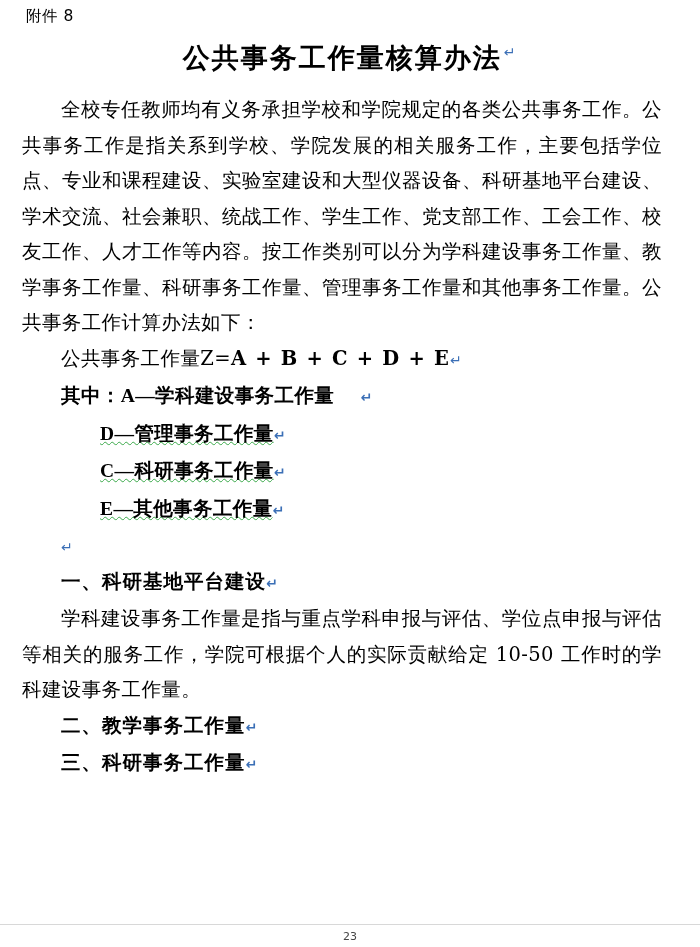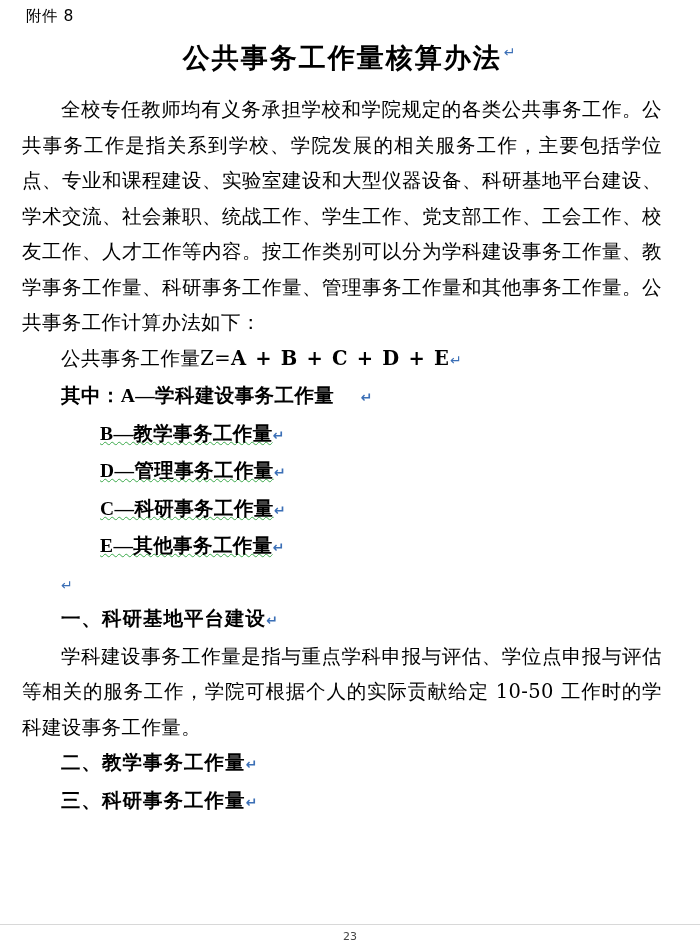--- a/index.html
+++ b/index.html
@@ -148,23 +148,20 @@
 
     <p class="formula">
       <span>公共事务工作量Z=</span><b>A + B + C + D + E</b><span class="pilcrow">↵</span>
     </p>
 
     <p class="sub-line lvl1">
       <span>其中：A—学科建设事务工作量</span>
       <span class="pilcrow">&nbsp;&nbsp;&nbsp;&nbsp;↵</span>
     </p>
 
-    <p class="sub-line lvl2">
-      <span class="spell">B—教学事务工作量</span><span class="pilcrow">↵</span>
-    </p>
 
     <p class="sub-line lvl2">
       <span class="spell">D—管理事务工作量</span><span class="pilcrow">↵</span>
     </p>
 
     <p class="sub-line lvl2">
       <span class="spell">C—科研事务工作量</span><span class="pilcrow">↵</span>
     </p>
 
     <p class="sub-line lvl2">

